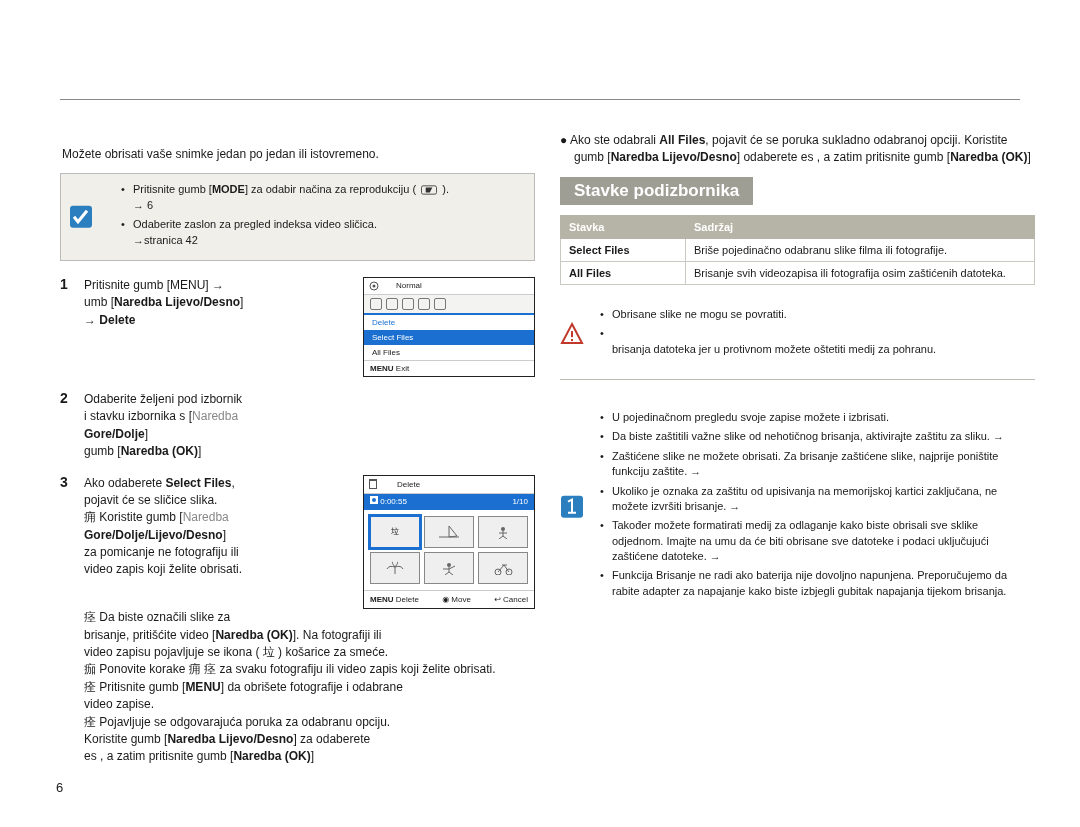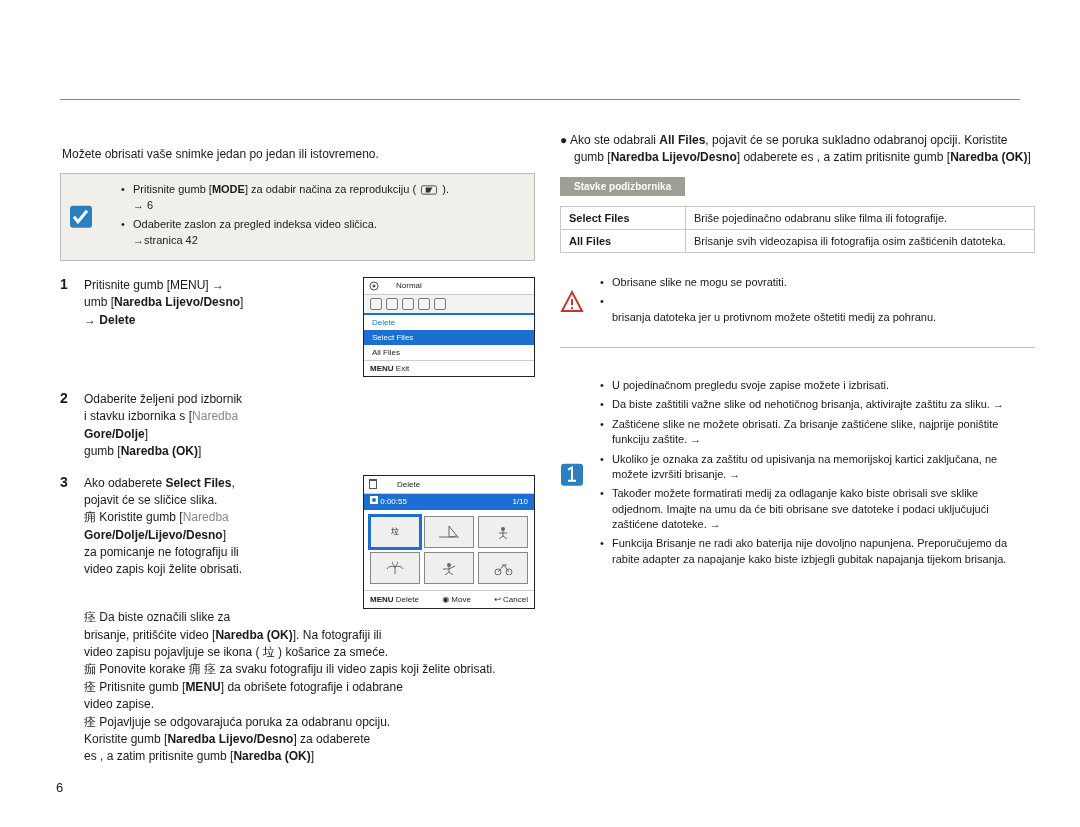--- a/index.html
+++ b/index.html
@@ -21,21 +21,21 @@
   .prebox li{position:relative;padding-left:12px;margin-bottom:4px;line-height:1.4;font-size:11px}
   .prebox li::before,.notes li::before{content:"•";position:absolute;left:0;top:0}
 
   .steps{margin:0;padding:0;list-style:none}
   .steps>li{display:flex;margin-bottom:14px}
   .steps .n{flex:0 0 18px;font-weight:700;font-size:14px;line-height:1}
   .steps .body{flex:1 1 auto;padding-left:6px;line-height:1.45}
   .steps .body b{font-weight:700}
   .fig-holder{flex:0 0 172px;margin-left:12px}
 
-  .subheading{background:#9f9e95;color:#fff;display:inline-block;padding:4px 14px;font-weight:700;font-size:10px;margin-bottom:10px}
+  .subheading{background:#9f9e95;color:#fff;display:inline-block;padding:4px 14px;font-weight:700;font-size:17px;margin-bottom:10px}
 
   table.options{border-collapse:collapse;width:100%;font-size:11px;margin-bottom:14px}
   table.options th{background:#b6b4a6;color:#fff;font-weight:700;text-align:left;padding:5px 8px;border:1px solid #b6b4a6}
   table.options td{border:1px solid #c9c9c2;padding:5px 8px;vertical-align:top}
   table.options td:first-child{width:108px;font-weight:700}
 
   .notes{display:flex;gap:8px;margin-bottom:10px}
   .notes svg{flex:0 0 24px}
   .notes ul{margin:8px;padding:0;list-style:none;flex:1}
   .notes li{position:relative;padding-left:12px;margin-bottom:4px;line-height:1.4;font-size:11px}
@@ -216,20 +216,24 @@
 
   <div class="col right">
     <p class="intro" style="margin-left:14px;text-indent:-14px">
       <span>●  Ako ste odabrali </span><b>All Files</b><span>, pojavit će se poruka sukladno odabranoj opciji. Koristite gumb [</span><b>Naredba Lijevo/Desno</b><span>]  odaberete  es , a zatim pritisnite gumb [</span><b>Naredba (OK)</b><span>] </span>
     </p>
 
     <div class="subheading">Stavke podizbornika</div>
 
     <table class="options">
       <tbody>
+          <tr>
+            <th>Stavka</th>
+            <th>Sadržaj</th>
+          </tr>
       <tr>
             <td>Select Files</td>
             <td>Briše pojedinačno odabranu slike filma ili fotografije.</td>
           </tr>
       <tr>
             <td>All Files</td>
             <td>Brisanje svih videozapisa ili fotografija osim zaštićenih datoteka.</td>
           </tr>
     </tbody>
       </table>

